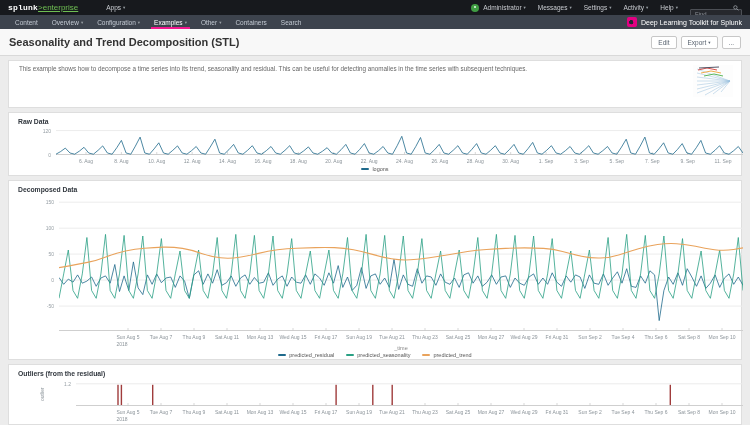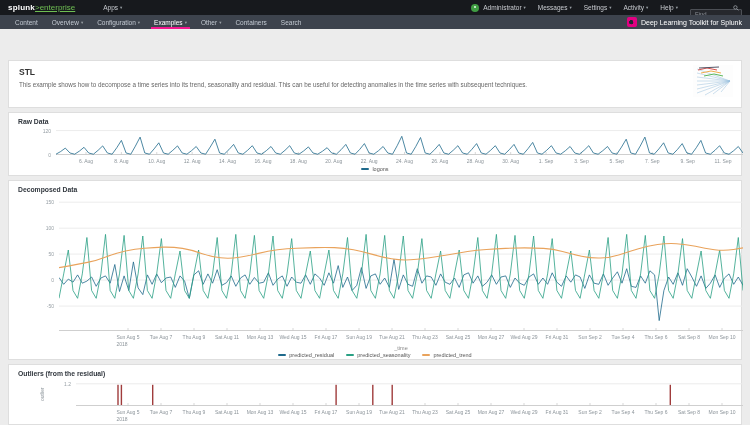--- a/index.html
+++ b/index.html
@@ -3,21 +3,21 @@
 <meta charset="utf-8">
 <style>
   * { margin:0; padding:0; box-sizing:border-box; }
   body { font-family:"Liberation Sans", sans-serif; background:#888; }
   .screen { position:relative; width:750px; height:425px; background:#ececec; overflow:hidden; }
 
   
   .topbar { position:absolute; top:0; left:0; right:0; height:15px; background:#17191d;
             display:flex; align-items:center; padding:0 8px; }
   .brand { display:flex; align-items:baseline; margin-right:28px; cursor:pointer; }
-  .brand-main { color:#fff; font-weight:bold; font-size:8px; letter-spacing:.2px; }
+  .brand-main { color:#fff; font-weight:bold; font-size:8px; letter-spacing:.2px;font-family:Liberation Mono, monospace; }
   .brand-sub { color:#6fbf53; font-size:8px;text-decoration:underline; }
   .topbar-item { color:#c9ccd1; font-size:6.5px; margin-right:16px; display:flex; align-items:center; cursor:pointer; }
   .topbar-right { margin-left:auto; display:flex; align-items:center; }
   .topbar-right .topbar-item { margin-right:12px; }
   .caret { font-size:4.5px; margin-left:2px; color:#9aa0a6; }
   .avatar { width:8px; height:8px; border-radius:50%;
             background:radial-gradient(circle at 50% 38%, #bfe3bf 0 1.2px, #3f9c42 1.4px); margin-right:4px; }
   .findbox { position:relative; width:52px; height:11px; }
   .findbox input { width:100%; height:100%; background:#26282d; border:1px solid #4c4f55; border-radius:1px;
                    color:#cfd3d8; font-size:6px; padding:0 12px 0 4px; outline:none; font-family:"Liberation Sans",sans-serif; }
@@ -146,23 +146,37 @@
         <span class="nav-item">
           <span>Search</span>
         </span>
       </div>
     <div class="app-ident">
       <span class="dltk-logo"></span>
       <span class="app-name">Deep Learning Toolkit for Splunk</span>
     </div>
   </nav>
 
+  <div class="page-header">
+    <span class="page-title">Seasonality and Trend Decomposition (STL)</span>
+    <div class="page-actions">
+      <span class="btn">
+          <span>Edit</span>
+        </span>
+      <span class="btn">
+          <span>Export</span>
+          <span class="caret">▾</span>
+        </span>
+      <span class="btn">
+          <span>...</span>
+        </span>
+    </div>
+  </div>
 
   <section class="panel panel-intro">
-    <h2>STL</h2>
     <p class="intro-desc">This example shows how to decompose a time series into its trend, seasonality and residual. This can be useful for detecting anomalies in the time series with subsequent techniques.</p>
     <svg class="thumb" width="40" height="32" viewBox="0 0 40 32">
       <rect width="40" height="32" fill="#fdfdfd"></rect>
       <g stroke="#8fb8d8" stroke-width="0.5" fill="none" opacity="0.9">
         <path d="M37,16 L4,4"></path>
           <path d="M37,16 L4,8"></path>
           <path d="M37,16 L4,12"></path>
           <path d="M37,16 L4,16"></path>
         <path d="M37,16 L4,20"></path>
           <path d="M37,16 L4,24"></path>

